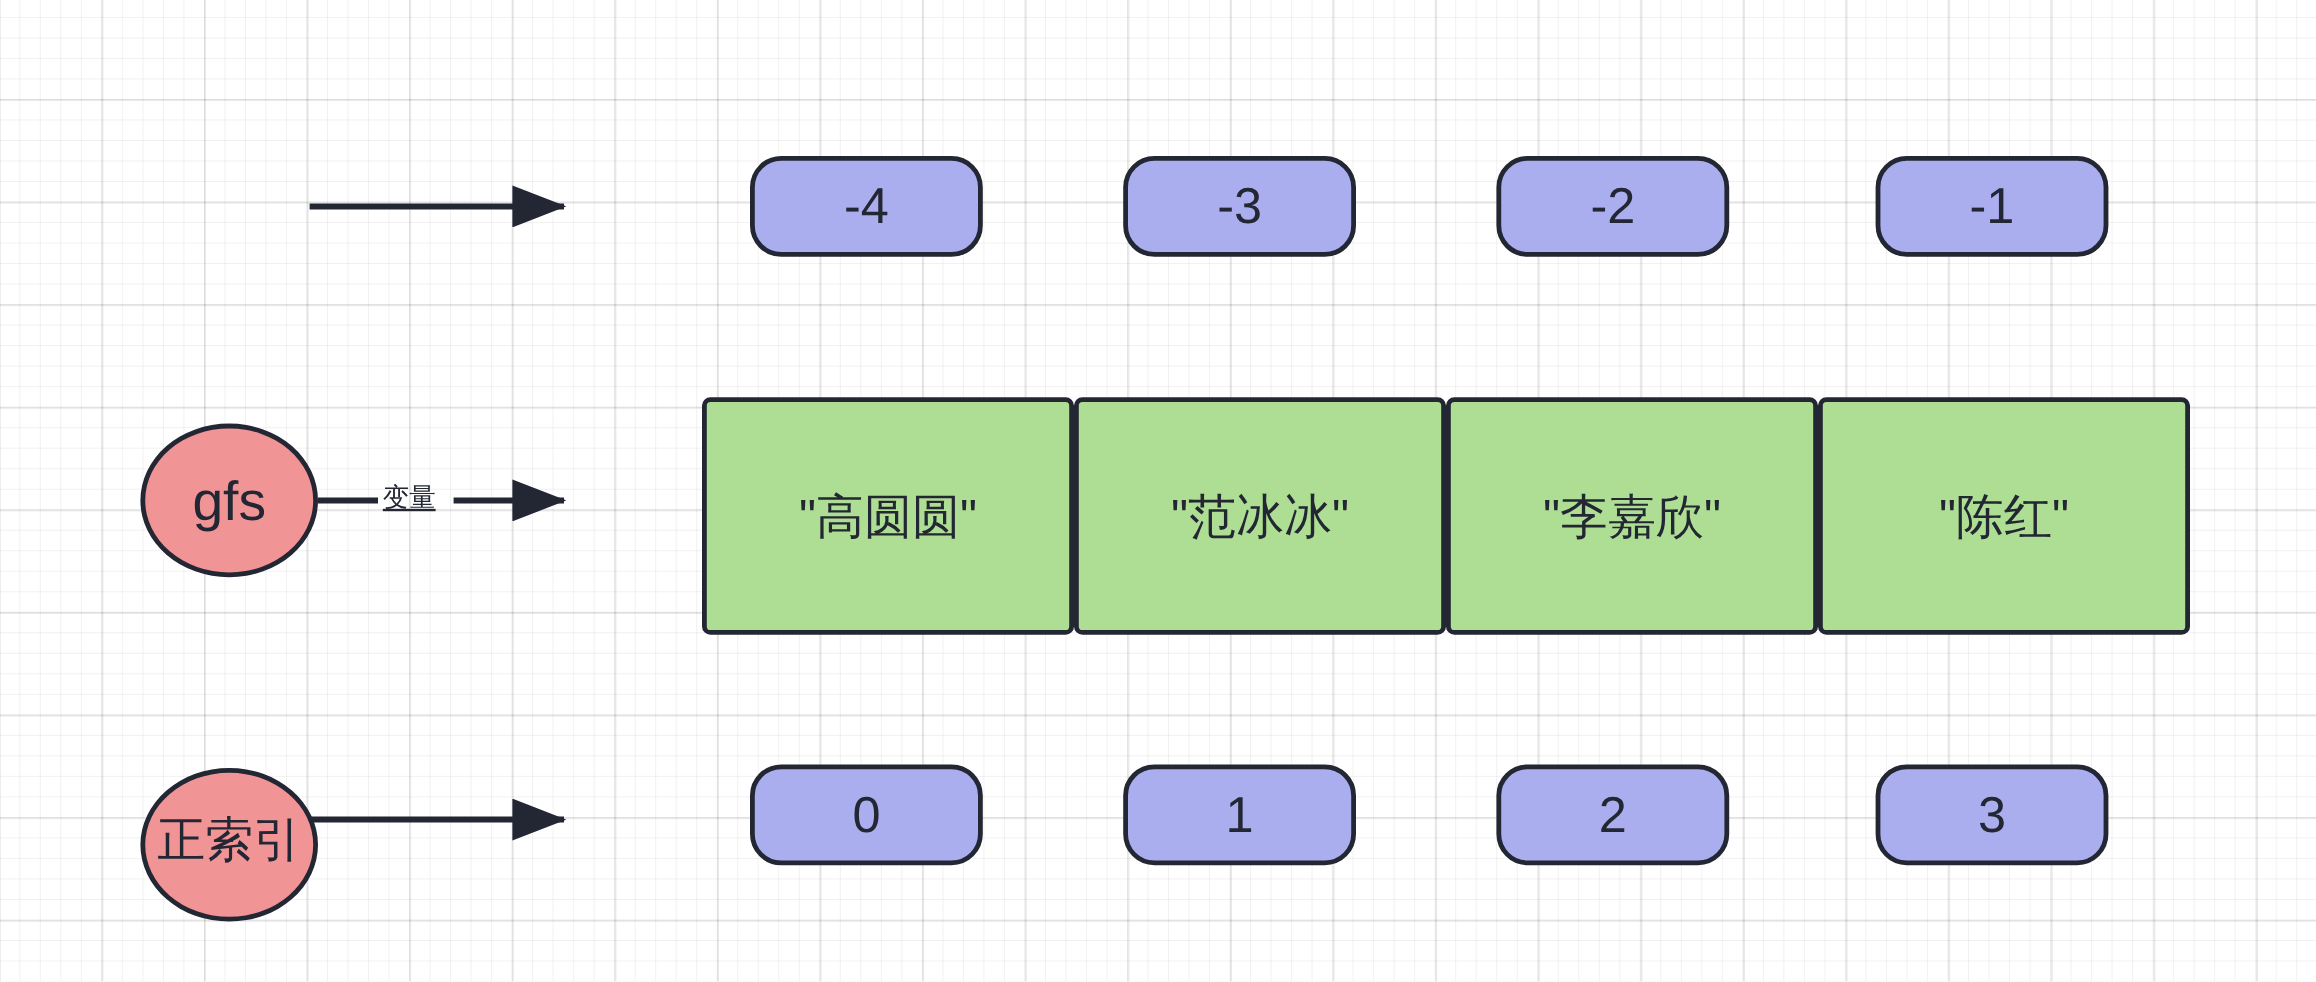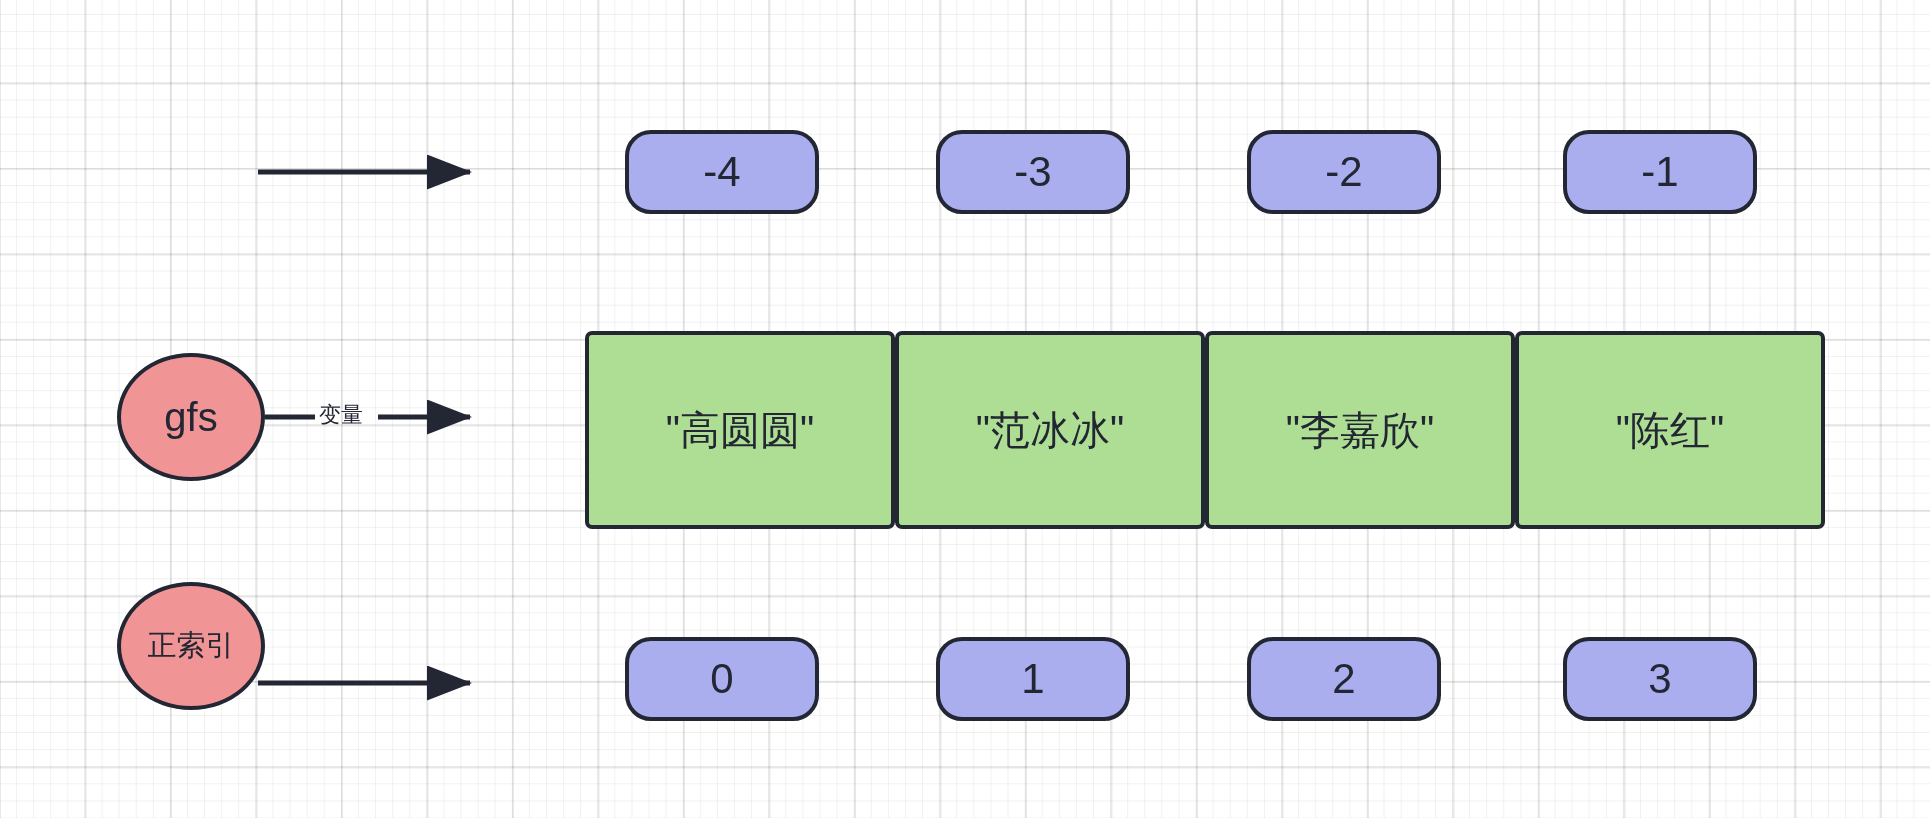--- a/index.html
+++ b/index.html
@@ -64,20 +64,21 @@
     border-radius: 7px;
     color: #232733;
   }
 
   .edge-label {
     position: absolute;
     color: #232733;
     background: transparent;
     white-space: nowrap;
     line-height: 1;
+    text-decoration: underline;
   }
 
   svg.arrows {
     position: absolute;
     left: 0;
     top: 0;
     width: 1930px;
     height: 818px;
     pointer-events: none;
   }
@@ -93,25 +94,25 @@
         <path d="M0,0 L9,3.5 L0,7 z" fill="#232733"></path>
       </marker>
     </defs>
     <line x1="258" y1="172" x2="470" y2="172" stroke="#232733" stroke-width="5" marker-end="url(#arrowhead)"></line>
     <line x1="265" y1="417" x2="315" y2="417" stroke="#232733" stroke-width="5"></line>
     <line x1="378" y1="417" x2="470" y2="417" stroke="#232733" stroke-width="5" marker-end="url(#arrowhead)"></line>
     <line x1="258" y1="683" x2="470" y2="683" stroke="#232733" stroke-width="5" marker-end="url(#arrowhead)"></line>
   </svg>
 
 
-  <div class="node-ellipse" style="left:117px; top:353px; width:148px; height:128px; background:#f09496; font-size:40px;align-items:center;">
+  <div class="node-ellipse" style="left:117px; top:353px; width:148px; height:128px; background:#f09496; font-size:46px;align-items:center;">
     <span>gfs</span>
   </div>
 
-  <div class="node-ellipse" style="left:117px; top:582px; width:148px; height:128px; background:#f09496; font-size:29px;">
+  <div class="node-ellipse" style="left:117px; top:640px; width:148px; height:128px; background:#f09496; font-size:40px;font-family:Liberation Mono, monospace;">
     <span>正索引</span>
   </div>
 
   <div class="edge-label" style="left:319px; top:404px; font-size:22px;">变量</div>
 
   <div class="pill" style="left:625px; top:130px; width:194px; height:84px; background:#aaaeef; font-size:42px;">
     <span>-4</span>
   </div>
   <div class="pill" style="left:936px; top:130px; width:194px; height:84px; background:#aaaeef; font-size:42px;">
     <span>-3</span>

